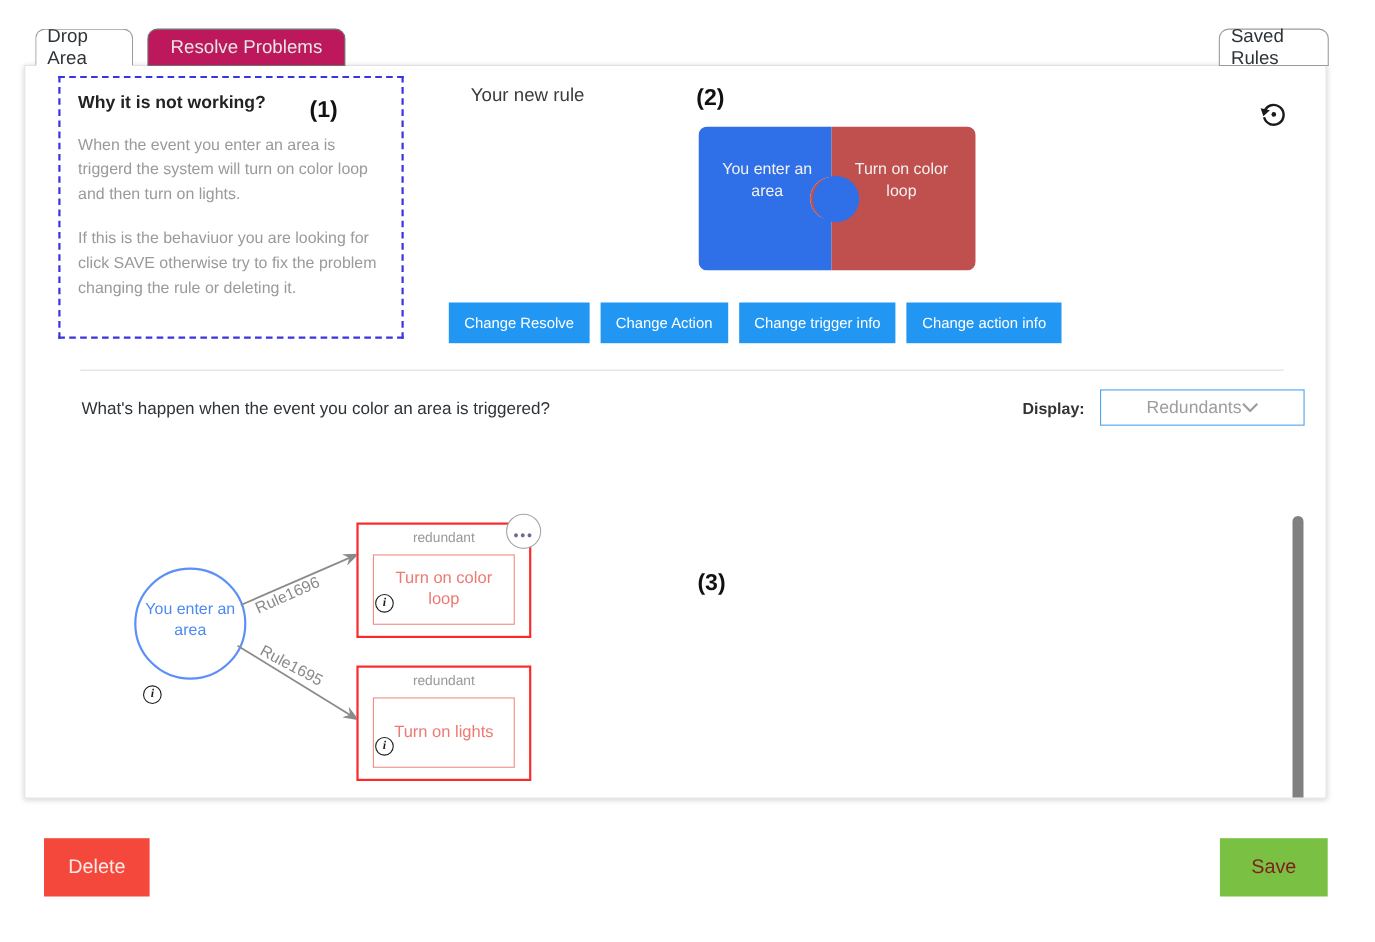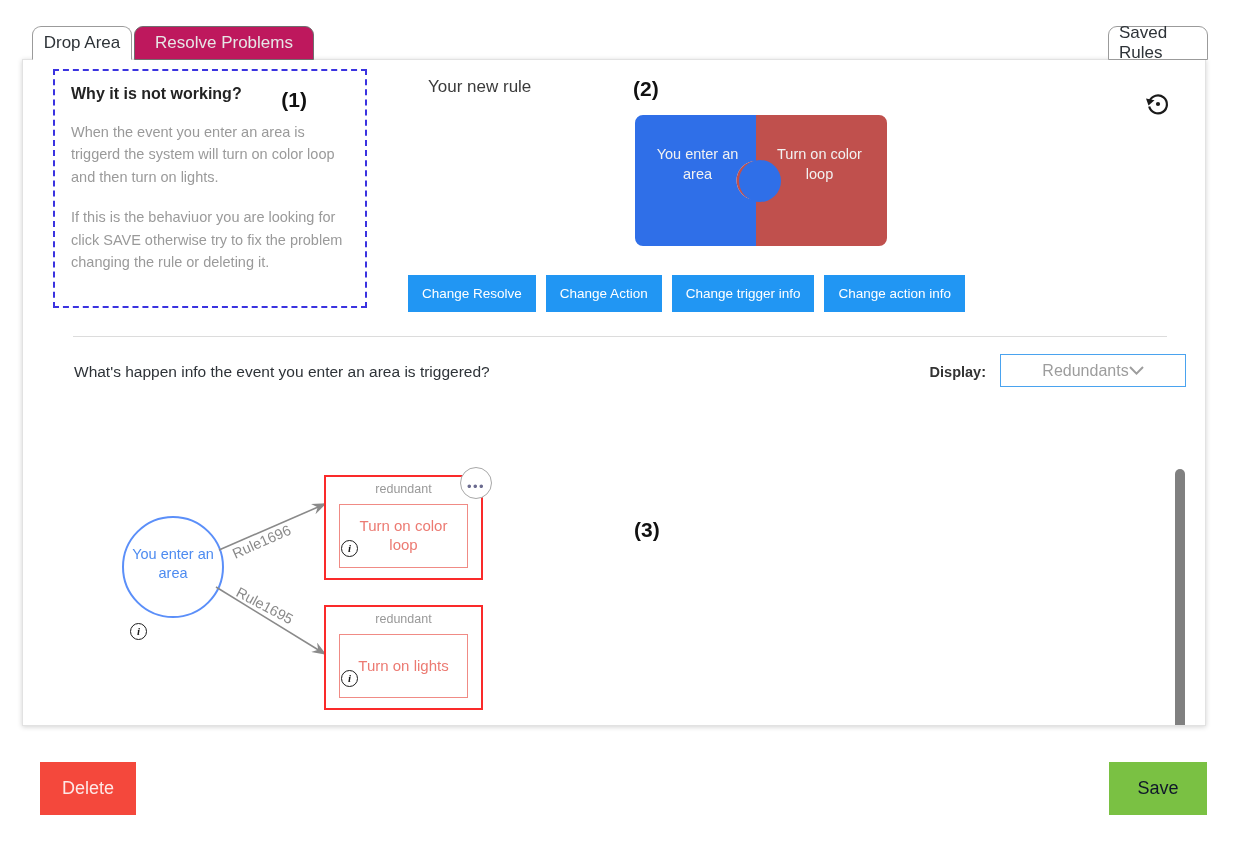--- a/index.html
+++ b/index.html
@@ -22,21 +22,21 @@
     background: #ffffff;
     display: flex; align-items: center; justify-content: center;
     font-size: 17px; color: #2e3338;
     padding: 0 10px;
     z-index: 3;
   }
   .tab.inactive {
     background: #be185d; border-color: #6f6f6f; color: #e6e6e6;
     z-index: 2;
   }
-  #tab-drop   { left: 32px;  width: 100px; border-bottom: 1px solid #ffffff; }
+  #tab-drop   { left: 32px;  width: 89px; border-bottom: 1px solid #ffffff; }
   #tab-resolve{ left: 134px; width: 180px; }
   #tab-saved  { right: 42px; width: 100px; }
 
   
   .panel {
     position: absolute; left: 22px; top: 59px;
     width: 1184px; height: 667px;
     background: #ffffff;
     border: 1px solid #e2e2e2;
     box-shadow: 0 1px 5px rgba(0,0,0,0.18);
@@ -188,21 +188,21 @@
   
   .btn-delete {
     position: absolute; left: 40px; top: 762px;
     width: 96px; height: 53px; background: #f4483c;
     border: none; color: #fde8e6; font-size: 18px;
     font-family: "Liberation Sans", sans-serif; cursor: pointer;
   }
   .btn-save {
     position: absolute; left: 1109px; top: 762px;
     width: 98px; height: 53px; background: #7ac143;
-    border: none; color: #0f172a; font-size: 18px;
+    border: none; color: #7f1d1d; font-size: 18px;
     font-family: "Liberation Sans", sans-serif; cursor: pointer;
   }
 </style>
 </head>
 <body>
 
 <div id="root">
 
   <div class="tabbar">
     <div class="tab" id="tab-drop">
@@ -246,21 +246,21 @@
 
     <div class="btnrow">
       <button class="btn-blue">Change Resolve</button>
       <button class="btn-blue">Change Action</button>
       <button class="btn-blue">Change trigger info</button>
       <button class="btn-blue">Change action info</button>
     </div>
 
     <div class="divider"></div>
 
-    <div class="question">What's happen info the event you enter an area is triggered?</div>
+    <div class="question">What's happen when the event you color an area is triggered?</div>
     <div class="display-label">Display:</div>
     <div class="select-box">
       <span class="sel-text">Redundants</span>
       <svg class="chev" viewBox="0 0 15 9">
         <path d="M1 1 L7.5 7.6 L14 1" fill="none" stroke="#9d9d9d" stroke-width="2"></path>
       </svg>
     </div>
 
     <div class="graph">
       <svg width="1182" height="333">

